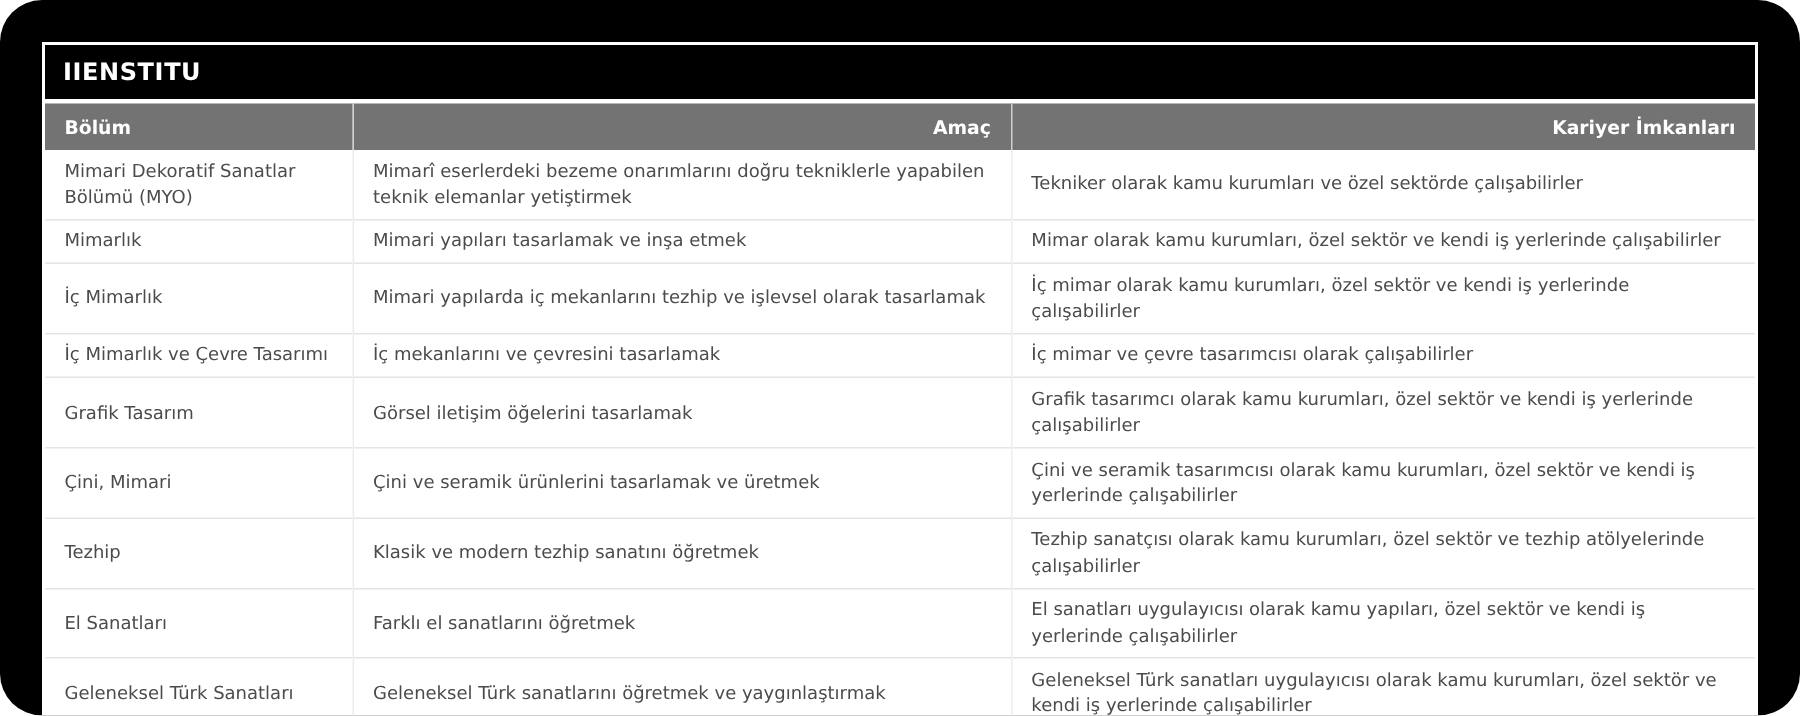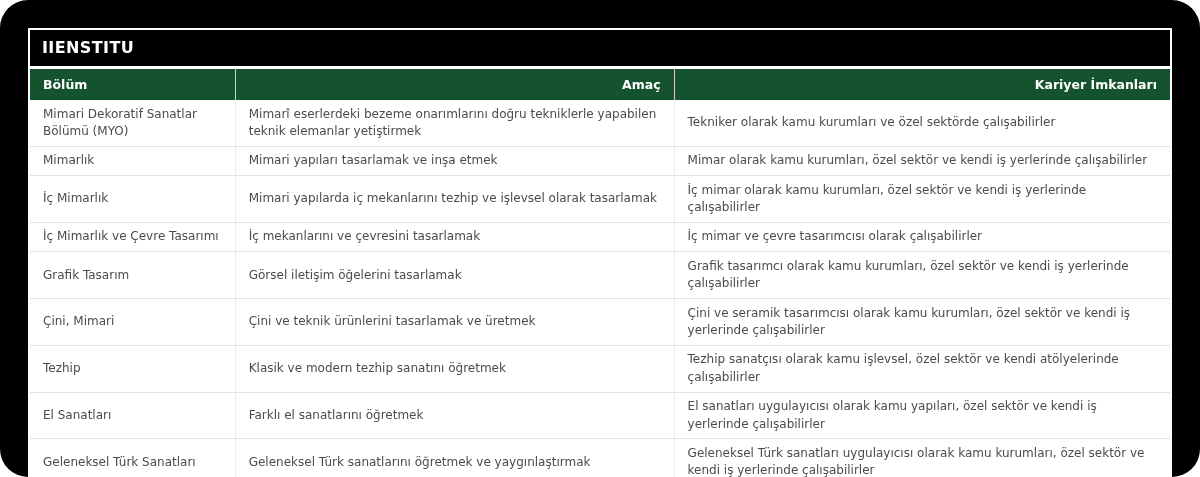--- a/index.html
+++ b/index.html
@@ -35,21 +35,21 @@
   }
   table.dept-table {
     width: 100%;
     border-collapse: collapse;
     table-layout: fixed;
   }
   table.dept-table col.c1 { width: 18%; }
   table.dept-table col.c2 { width: 38.5%; }
   table.dept-table col.c3 { width: 43.5%; }
   table.dept-table th {
-    background: #14532d;
+    background: #737373;
     color: #ffffff;
     font-size: 12.5px;
     font-weight: bold;
     text-align: left;
     padding: 8px 13px;
   }
   table.dept-table th + th {
     border-left: 1px solid #cfcfcf;
     text-align: right;
   }
@@ -112,27 +112,27 @@
           <td>İç mekanlarını ve çevresini tasarlamak</td>
           <td>İç mimar ve çevre tasarımcısı olarak çalışabilirler</td>
         </tr>
         <tr>
           <td>Grafik Tasarım</td>
           <td>Görsel iletişim öğelerini tasarlamak</td>
           <td>Grafik tasarımcı olarak kamu kurumları, özel sektör ve kendi iş yerlerinde çalışabilirler</td>
         </tr>
         <tr>
           <td>Çini, Mimari</td>
-          <td>Çini ve teknik ürünlerini tasarlamak ve üretmek</td>
+          <td>Çini ve seramik ürünlerini tasarlamak ve üretmek</td>
           <td>Çini ve seramik tasarımcısı olarak kamu kurumları, özel sektör ve kendi iş yerlerinde çalışabilirler</td>
         </tr>
         <tr>
           <td>Tezhip</td>
           <td>Klasik ve modern tezhip sanatını öğretmek</td>
-          <td>Tezhip sanatçısı olarak kamu işlevsel, özel sektör ve kendi atölyelerinde çalışabilirler</td>
+          <td>Tezhip sanatçısı olarak kamu kurumları, özel sektör ve tezhip atölyelerinde çalışabilirler</td>
         </tr>
         <tr>
           <td>El Sanatları</td>
           <td>Farklı el sanatlarını öğretmek</td>
           <td>El sanatları uygulayıcısı olarak kamu yapıları, özel sektör ve kendi iş yerlerinde çalışabilirler</td>
         </tr>
         <tr>
           <td>Geleneksel Türk Sanatları</td>
           <td>Geleneksel Türk sanatlarını öğretmek ve yaygınlaştırmak</td>
           <td>Geleneksel Türk sanatları uygulayıcısı olarak kamu kurumları, özel sektör ve kendi iş yerlerinde çalışabilirler</td>

